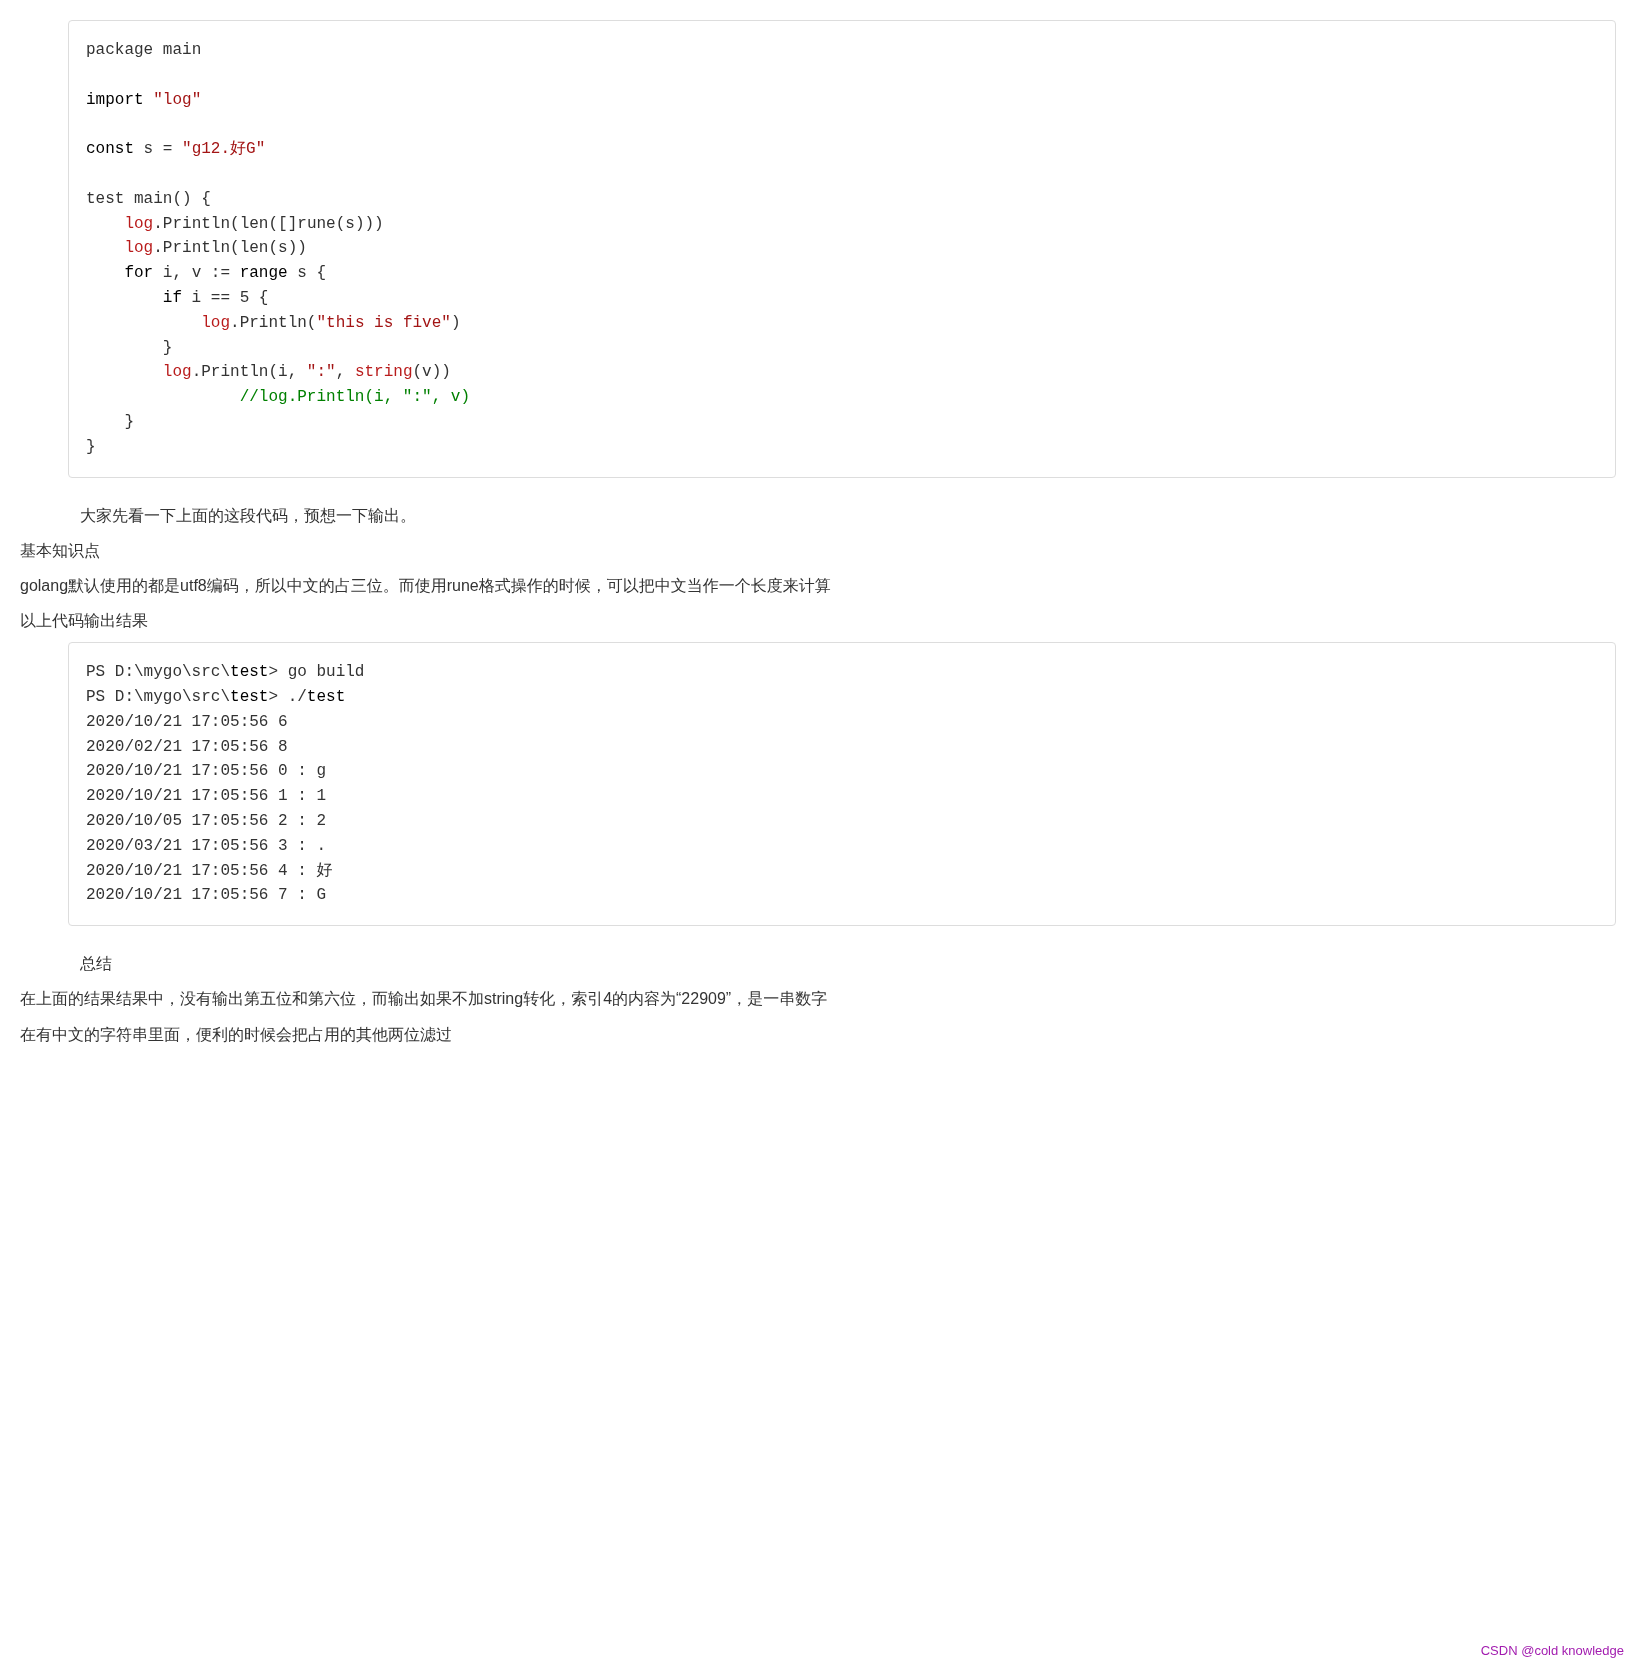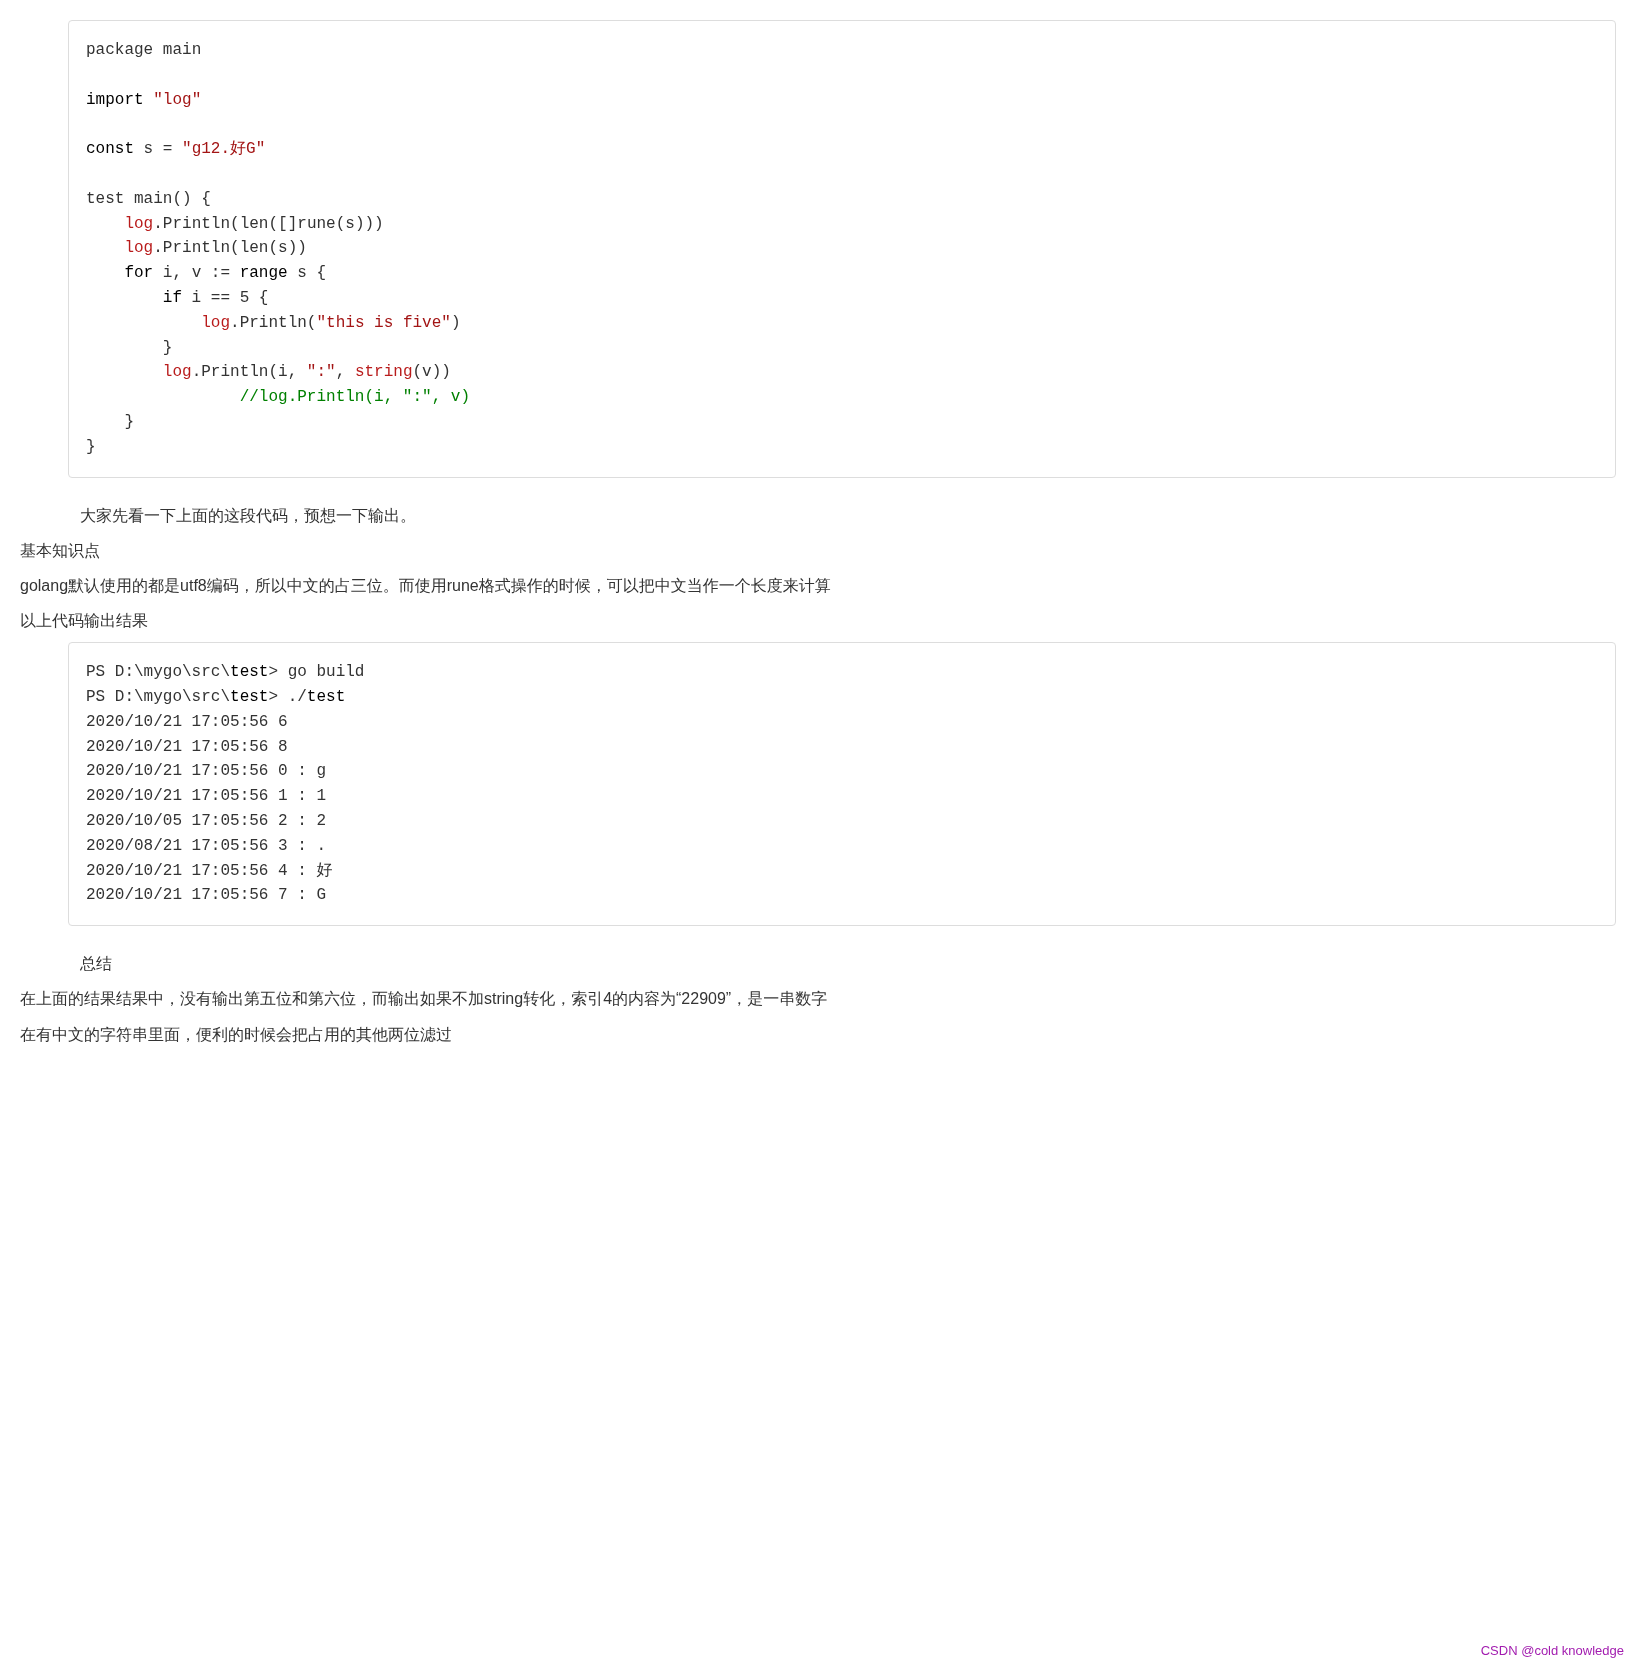--- a/index.html
+++ b/index.html
@@ -69,25 +69,25 @@
 </span></div>
 
 <p class="text-indent">大家先看一下上面的这段代码，预想一下输出。</p>
 <p class="text-noindent">基本知识点</p>
 <p class="text-noindent">golang默认使用的都是utf8编码，所以中文的占三位。而使用rune格式操作的时候，可以把中文当作一个长度来计算</p>
 <p class="text-noindent">以上代码输出结果</p>
 
 <div class="code-block" id="code2"><span>PS D:\mygo\src\</span><span class="kw-blue">test</span><span>&gt; go build
 </span><span>PS D:\mygo\src\</span><span class="kw-blue">test</span><span>&gt; ./</span><span class="kw-blue">test</span><span>
 </span><span>2020/10/21 17:05:56 6
-</span><span>2020/10/21 17:05:56 8
+</span><span>2020/02/21 17:05:56 8
 </span><span>2020/10/21 17:05:56 0 : g
 </span><span>2020/10/21 17:05:56 1 : 1
 </span><span>2020/10/05 17:05:56 2 : 2
-</span><span>2020/08/21 17:05:56 3 : .
+</span><span>2020/03/21 17:05:56 3 : .
 </span><span>2020/10/21 17:05:56 4 : 好
 </span><span>2020/10/21 17:05:56 7 : G</span></div>
 
 <p class="text-indent">总结</p>
 <p class="text-noindent">在上面的结果结果中，没有输出第五位和第六位，而输出如果不加string转化，索引4的内容为“22909”，是一串数字</p>
 <p class="text-noindent">在有中文的字符串里面，便利的时候会把占用的其他两位滤过</p>
 
 <div class="footer-watermark">CSDN @cold knowledge</div>
 
 </body></html>

